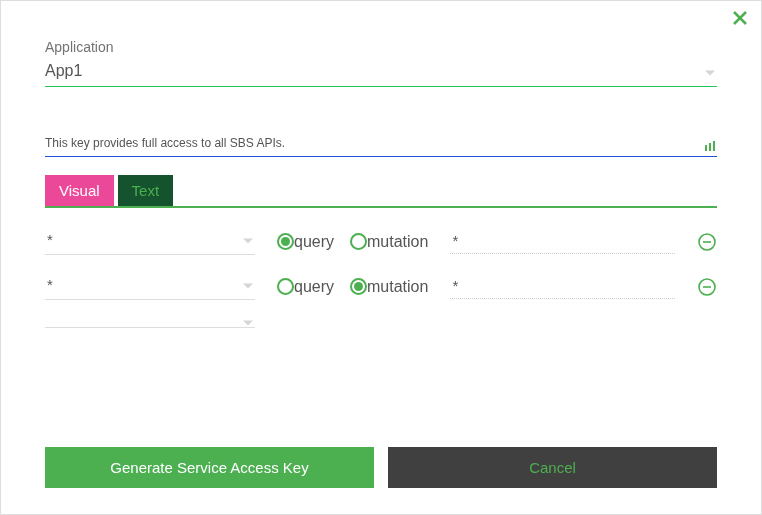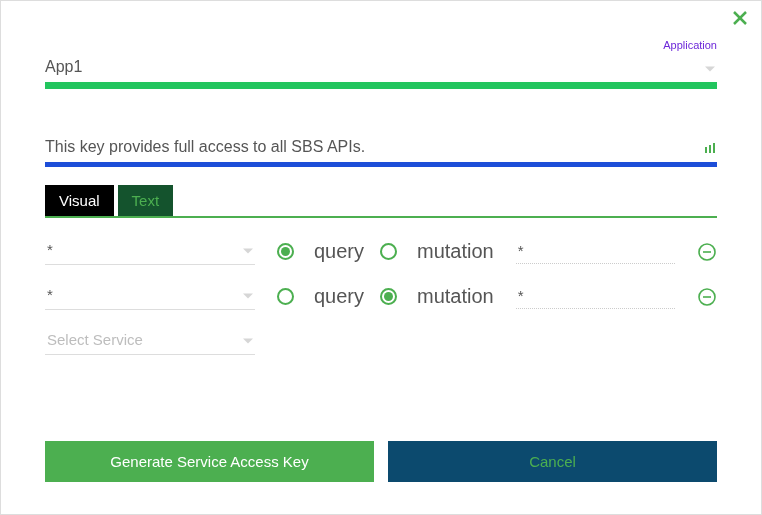--- a/index.html
+++ b/index.html
@@ -21,47 +21,46 @@
   .close-x {
     position: absolute;
     top: 8px;
     right: 12px;
     cursor: pointer;
     color: #4caf50;
   }
   .close-x svg { width: 18px; height: 18px; stroke: #4caf50; stroke-width: 2.5; }
   .field { margin-top: 18px; }
   .field-label {
-    font-size: 11px;
-    color: #6d28d9;
+    font-size: 14px;
+    color: #737373;
     margin-bottom: 4px;
-    text-align: right;
   }
   .select-wrap {
     position: relative;
-    border-bottom: 7px solid #22c55e;
+    border-bottom: 1px solid #22c55e;
     padding: 3px 0 6px 0;
     font-size: 16px;
     color: #555;
   }
   .select-caret {
     position: absolute;
     right: 2px;
     top: 50%;
     transform: translateY(-50%);
     width: 0; height: 0;
     border-left: 5px solid transparent;
     border-right: 5px solid transparent;
     border-top: 5px solid #d6d6d6;
   }
   .text-input-wrap {
     position: relative;
-    border-bottom: 5px solid #1d4ed8;
+    border-bottom: 1px solid #1d4ed8;
     padding: 3px 20px 6px 0;
-    font-size: 16px;
+    font-size: 12px;
     color: #555;
     margin-top: 46px;
   }
   .edit-icon {
     position: absolute;
     right: 0;
     top: 4px;
     color: #4caf50;
   }
   .tabs {
@@ -72,21 +71,21 @@
   }
   .tab {
     padding: 7px 14px;
     font-size: 15px;
     cursor: pointer;
     background: #14532d;
     color: #4caf50;
     margin-right: 4px;
   }
   .tab.active {
-    background: #000000;
+    background: #ec4899;
     color: #fff;
   }
   .scope-rows { margin-top: 20px; }
   .scope-row {
     display: flex;
     align-items: center;
     gap: 22px;
     margin-bottom: 18px;
   }
   .service-select {
@@ -94,23 +93,23 @@
     width: 210px;
     border-bottom: 1px solid #ddd;
     padding: 3px 0 6px 2px;
     font-size: 15px;
     color: #555;
   }
   .service-select.placeholder { color: #bdbdbd; }
   .radio-group { display: flex; align-items: center; gap: 16px; }
   .radio {
     display: inline-flex;
-    align-items: center;
-    gap: 20px;
-    font-size: 20px;
+    align-items: flex-start;
+    gap: 0;
+    font-size: 16px;
     color: #555;
     cursor: pointer;
   }
   .radio-circle {
     width: 17px; height: 17px;
     border: 2px solid #4caf50;
     border-radius: 50%;
     display: inline-flex;
     align-items: center;
     justify-content: center;
@@ -134,34 +133,34 @@
     color: #4caf50;
     display: flex;
     align-items: center;
   }
   .remove-btn svg circle { fill: none; stroke: #4caf50; stroke-width: 1.6; }
   .remove-btn svg line { stroke: #4caf50; stroke-width: 1.6; }
   .footer {
     display: flex;
     gap: 14px;
     position: absolute;
-    bottom: 32px;
+    bottom: 26px;
     left: 44px;
     right: 44px;
   }
   .btn {
     flex: 1;
     padding: 12px 0;
     text-align: center;
     font-size: 15px;
     cursor: pointer;
     border: none;
   }
   .btn-primary { background: #4caf50; color: #fff; }
-  .btn-secondary { background: #0c4a6e; color: #4caf50; }
+  .btn-secondary { background: #404040; color: #4caf50; }
 </style>
 </head>
 <body>
 
 <div class="dialog">
 
   <div class="close-x">
     <svg viewBox="0 0 18 18">
         <line x1="3" y1="3" x2="15" y2="15"></line>
         <line x1="15" y1="3" x2="3" y2="15"></line>
@@ -244,21 +243,20 @@
         <div class="remove-btn">
           <svg width="20" height="20" viewBox="0 0 20 20">
               <circle cx="10" cy="10" r="8"></circle>
               <line x1="6" y1="10" x2="14" y2="10"></line>
             </svg>
         </div>
       </div>
 
       <div class="scope-row">
         <div class="service-select placeholder">
-          <span>Select Service</span>
           <span class="select-caret"></span>
         </div>
       </div>
 
     </div>
   </div>
 
   <div class="footer">
     <div class="btn btn-primary">Generate Service Access Key</div>
     <div class="btn btn-secondary">Cancel</div>

